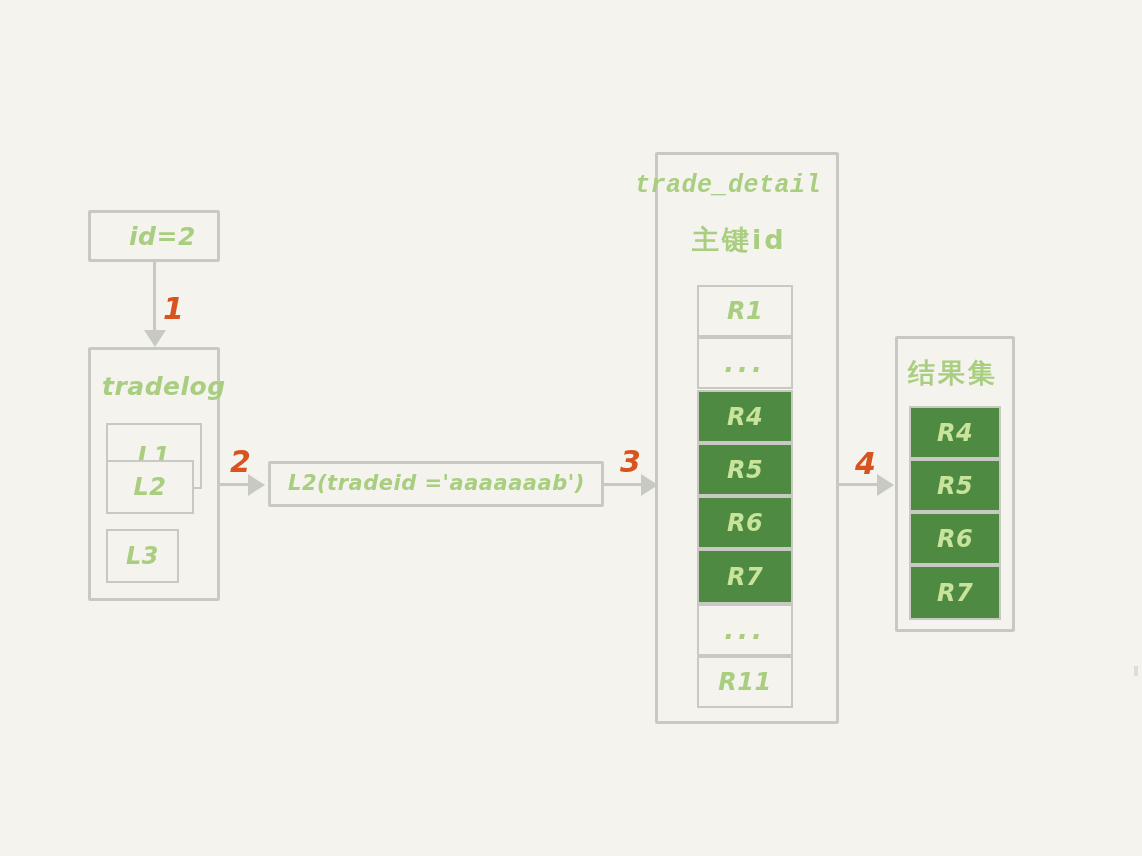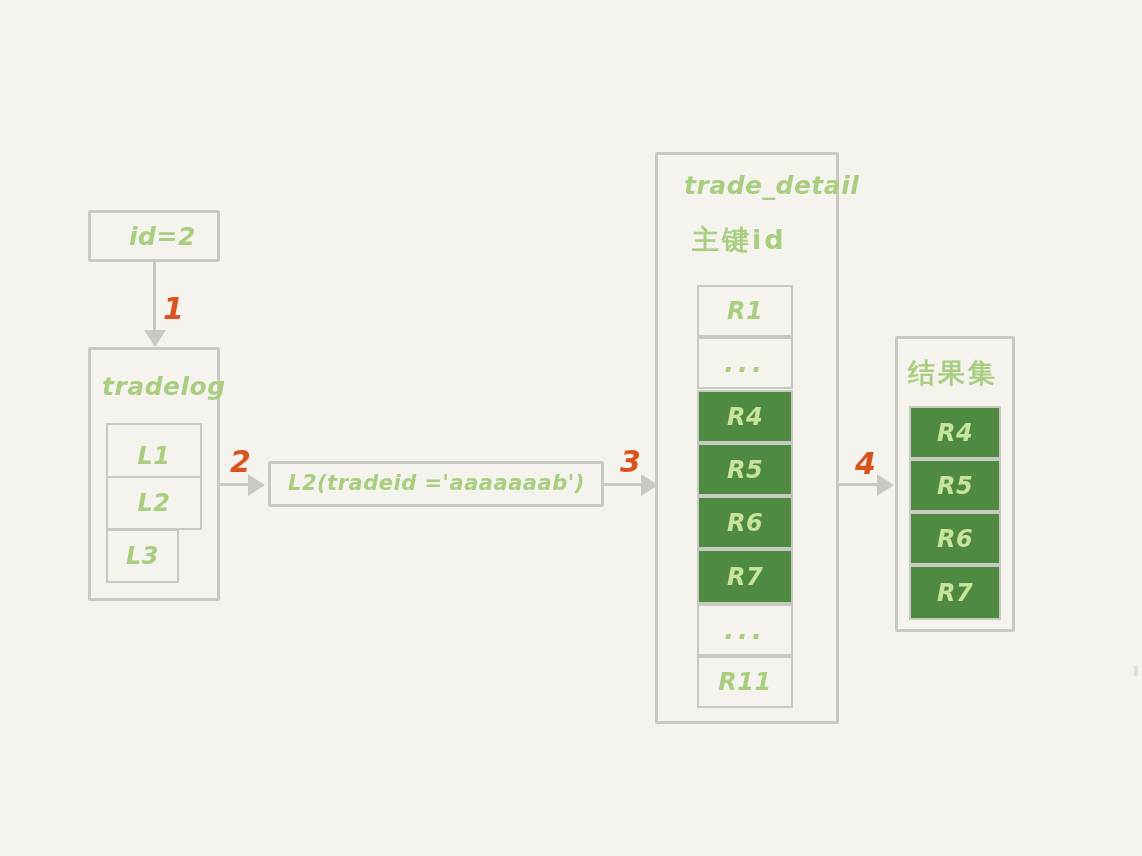--- a/index.html
+++ b/index.html
@@ -120,40 +120,40 @@
   <div class="arrow-line-v" style="left:153px; top:262px; height:72px;"></div>
   <div class="arrow-head-d" style="left:144px; top:330px;"></div>
   <div class="step-num" style="left:163px; top:291px;">1</div>
 
   <div class="box" style="left:88px; top:347px; width:132px; height:254px;"></div>
   <div class="hand" style="left:102px; top:372px; font-size:25px;">tradelog</div>
 
   <div class="row" style="left:106px; top:423px; width:96px; height:66px;">
     <span>L1</span>
   </div>
-  <div class="row" style="left:106px; top:476px; width:96px; height:54px;">
+  <div class="row" style="left:106px; top:460px; width:88px; height:54px;">
     <span>L2</span>
   </div>
   <div class="row" style="left:106px; top:529px; width:73px; height:54px;text-align:right;">
     <span>L3</span>
   </div>
 
   <div class="arrow-line-h" style="left:220px; top:483px; width:32px;"></div>
   <div class="arrow-head-r" style="left:248px; top:474px;"></div>
   <div class="step-num" style="left:230px; top:444px;">2</div>
 
   <div class="box" style="left:268px; top:461px; width:336px; height:46px;"></div>
   <div class="hand" style="left:288px; top:471px; font-size:21px;">L2(tradeid ='aaaaaaab')</div>
 
   <div class="arrow-line-h" style="left:604px; top:483px; width:44px;"></div>
   <div class="arrow-head-r" style="left:641px; top:474px;"></div>
   <div class="step-num" style="left:620px; top:444px;">3</div>
 
   <div class="box" style="left:655px; top:152px; width:184px; height:572px;"></div>
-  <div class="hand" style="left:684px; top:171px; font-size:25px;">trade_detail</div>
+  <div class="hand" style="left:635px; top:171px; font-size:25px;font-family:Liberation Mono, monospace;">trade_detail</div>
   <div class="hand hand-cn" style="left:692px; top:222px; font-size:27px;">主键id</div>
 
   <div class="row" style="left:697px; top:285px; width:96px; height:52px;">
     <span>R1</span>
   </div>
   <div class="row dots" style="left:697px; top:337px; width:96px; height:52px;">
     <span>...</span>
   </div>
   <div class="row filled" style="left:697px; top:390px; width:96px; height:53px;">
     <span>R4</span>

